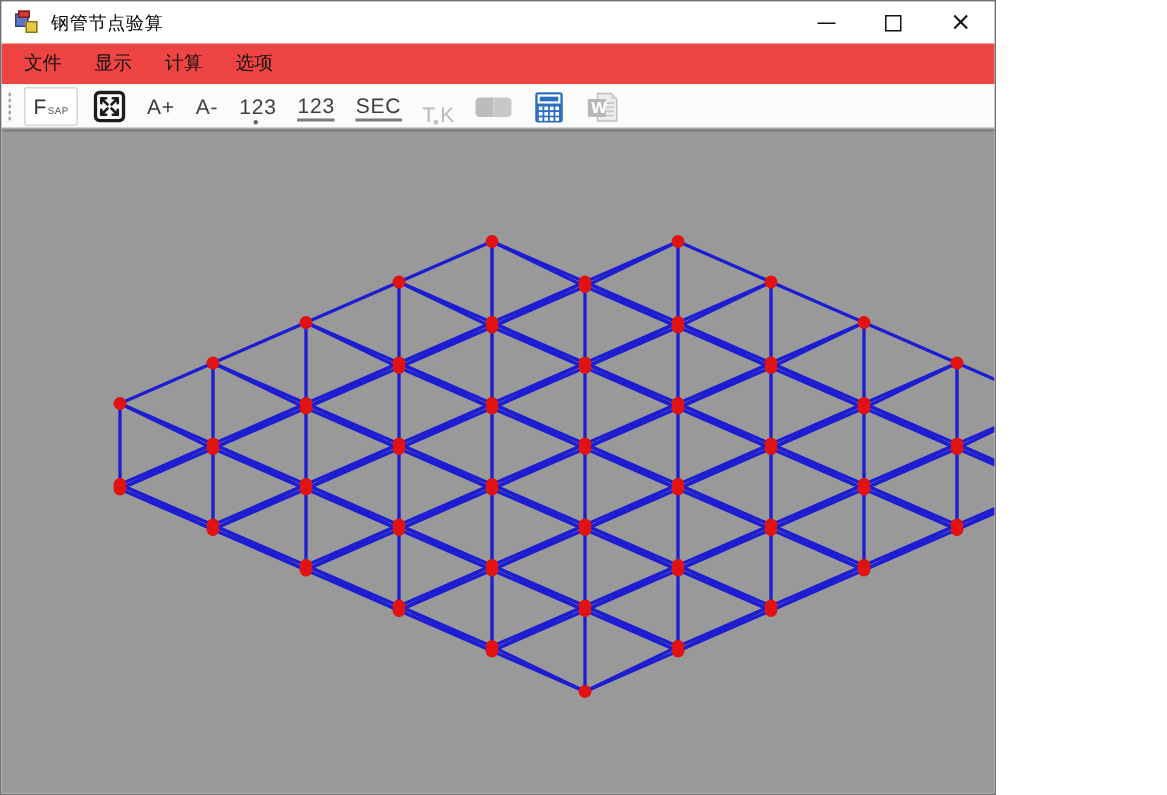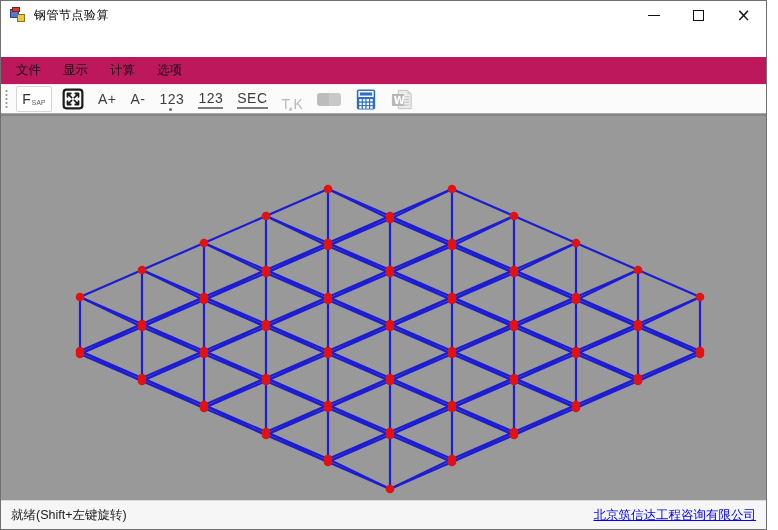--- a/index.html
+++ b/index.html
@@ -1,20 +1,20 @@
 <!DOCTYPE html>
 <html><head>
 <meta charset="utf-8">
 <style>
   * { margin:0; padding:0; box-sizing:border-box; }
   html,body { width:778px; height:530px; }
   body { font-family:"Liberation Sans","DejaVu Sans",sans-serif; }
 
   .window {
-    width:767px; height:530px;
+    width:664px; height:530px;
     border:1px solid #707070;
     background:#ffffff;
     display:flex; flex-direction:column;
     overflow:hidden;
   }
 
   
   .title-bar {
     height:28px; background:#ffffff;
     display:flex; align-items:center;
@@ -26,23 +26,23 @@
   .app-icon .q3 { position:absolute; left:7px; top:7px; width:8px;  height:8px;  background:#e7c93f; border:1px solid #8a7722; }
   .title-text { font-size:12px; color:#000; letter-spacing:0.5px; }
   .title-controls { margin-left:auto; display:flex; height:100%; }
   .tc-btn { width:45px; height:100%; display:flex; align-items:center; justify-content:center; cursor:default; }
   .glyph-min { width:12px; height:1px; background:#111; }
   .glyph-max { width:11px; height:11px; border:1px solid #111; }
   .glyph-close { font-size:17px; font-weight:400; color:#111; line-height:1; font-family:"DejaVu Sans",sans-serif; }
 
   
   .menu-bar {
-    height:27px; background:#be185d;
+    height:27px; background:#ef4444;
     display:flex; align-items:center;
-    padding-left:4px; flex:0 0 auto; font-size:12.5px; color:#111;margin-top:28px;
+    padding-left:4px; flex:0 0 auto; font-size:12.5px; color:#111;
   }
   .menu-item { padding:5px 11px; }
 
   
   .toolbar {
     height:30px; background:#fbfbfb;
     border-top:1px solid #ececec;
     border-bottom:1px solid #a9a9a9;
     display:flex; align-items:center; flex:0 0 auto;
   }
@@ -554,18 +554,14 @@
         <circle cx="327" cy="346" r="4.3" fill="#e01212"></circle>
         <circle cx="699" cy="238" r="4.3" fill="#e01212"></circle>
         <circle cx="637" cy="265" r="4.3" fill="#e01212"></circle>
         <circle cx="575" cy="292" r="4.3" fill="#e01212"></circle>
         <circle cx="513" cy="319" r="4.3" fill="#e01212"></circle>
         <circle cx="451" cy="346" r="4.3" fill="#e01212"></circle>
         <circle cx="389" cy="373" r="4.3" fill="#e01212"></circle>
       </svg>
   </div>
 
-  <div class="status-bar">
-    <span class="status-left">就绪(Shift+左键旋转)</span>
-    <span class="status-right">北京筑信达工程咨询有限公司</span>
-  </div>
 
 </div>
 
 </body></html>

